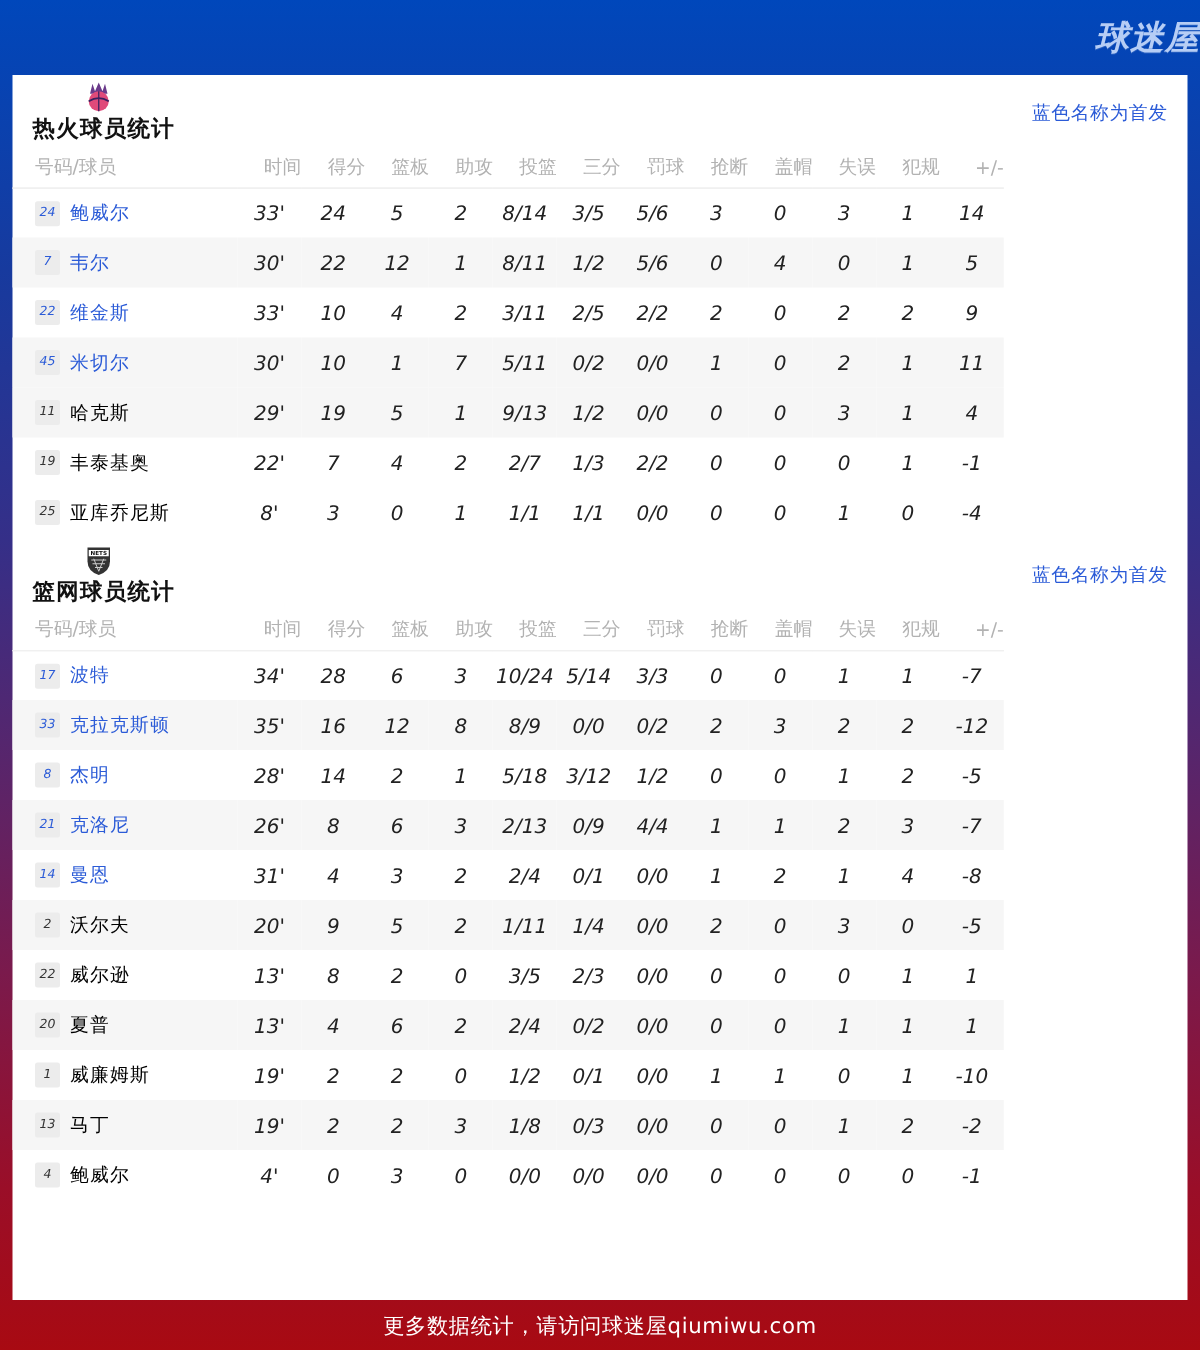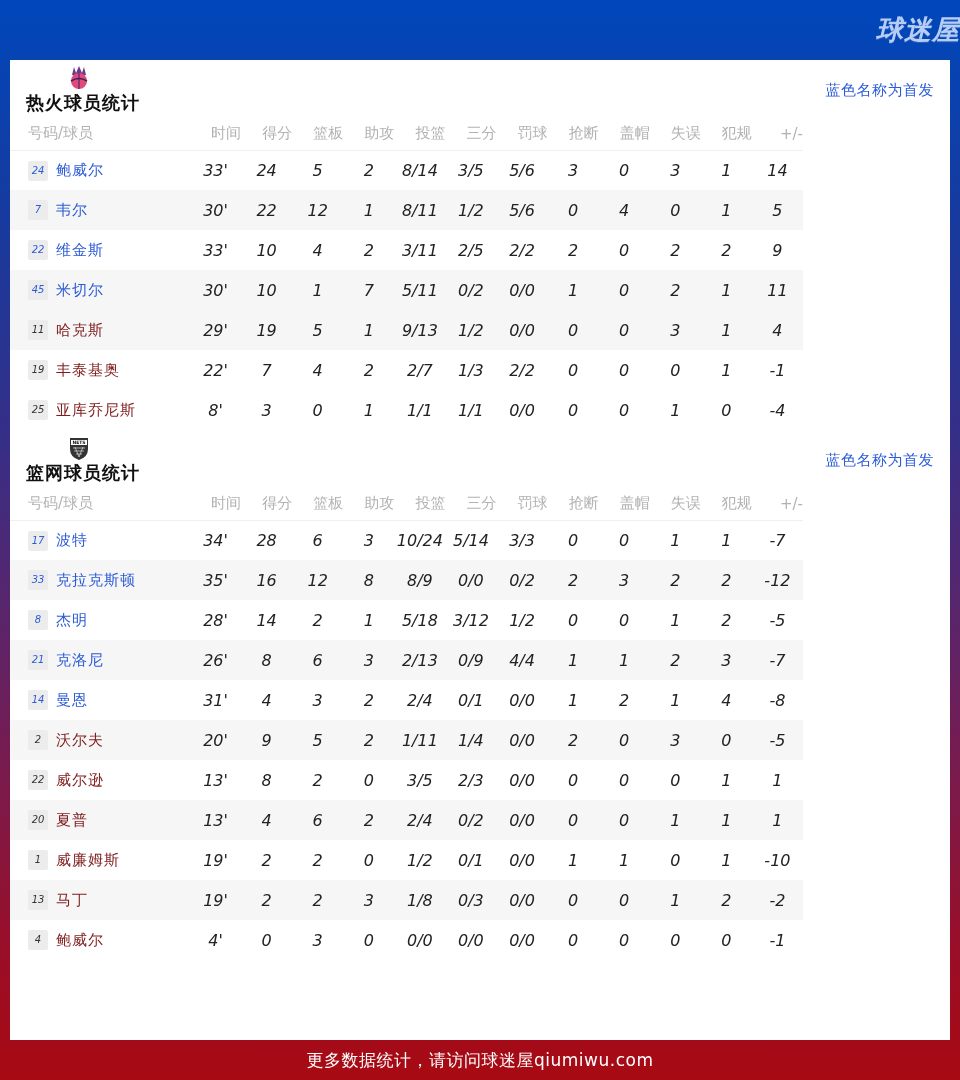--- a/index.html
+++ b/index.html
@@ -43,21 +43,21 @@
     font-style: italic; font-family: "DejaVu Sans", sans-serif;
   }
   tr.alt td { background: #f6f6f6; }
   td.player-cell { text-align: left; padding-left: 18px; font-style: normal; }
   .num-badge {
     display: inline-block; width: 20px; height: 20px; line-height: 20px;
     background: #ececec; border-radius: 2px; font-size: 10px; text-align: center;
     color: #333; vertical-align: middle; margin-right: 8px; font-style: italic;
   }
   .starter .num-badge { color: #2b5bd7; }
-  .pname { font-size: 15px; color: #7f1d1d; vertical-align: middle; letter-spacing: 1px; }
+  .pname { font-size: 15px; color: #000000; vertical-align: middle; letter-spacing: 1px; }
   .starter .pname { color: #2b5bd7; }
   .footer {
     position: absolute; left: 0; top: 1040px; width: 960px; height: 40px;
     display: flex; align-items: center; justify-content: center;
     color: #ffffff; font-size: 17px; letter-spacing: 0.5px;
   }
 </style>
 </head>
 <body>
 

